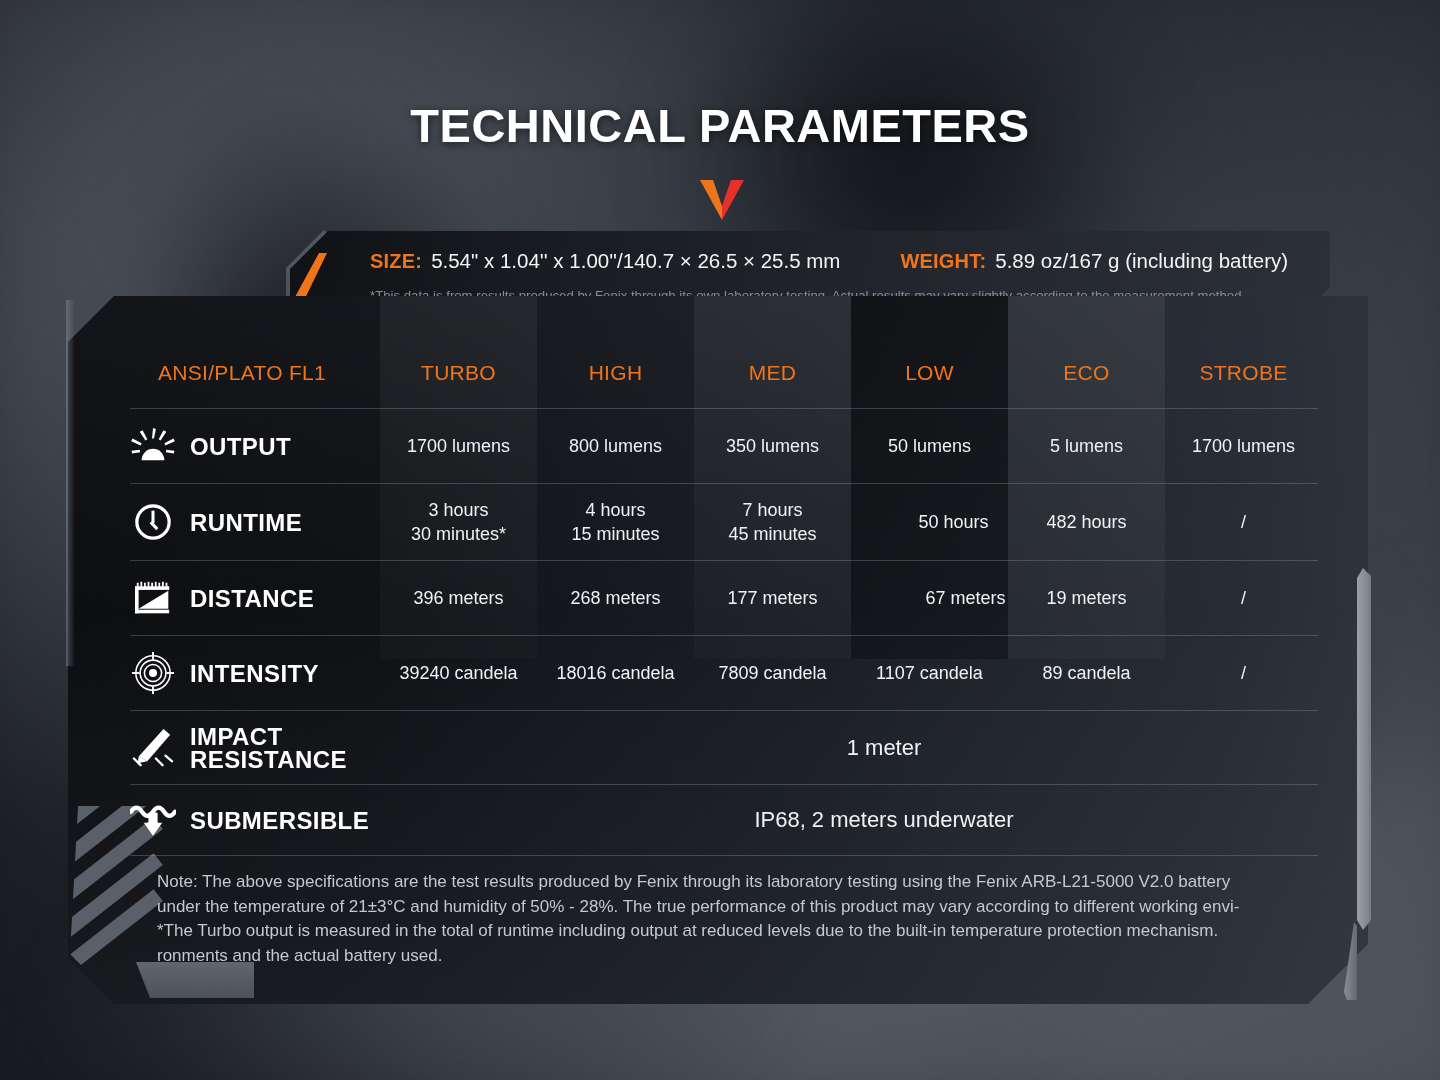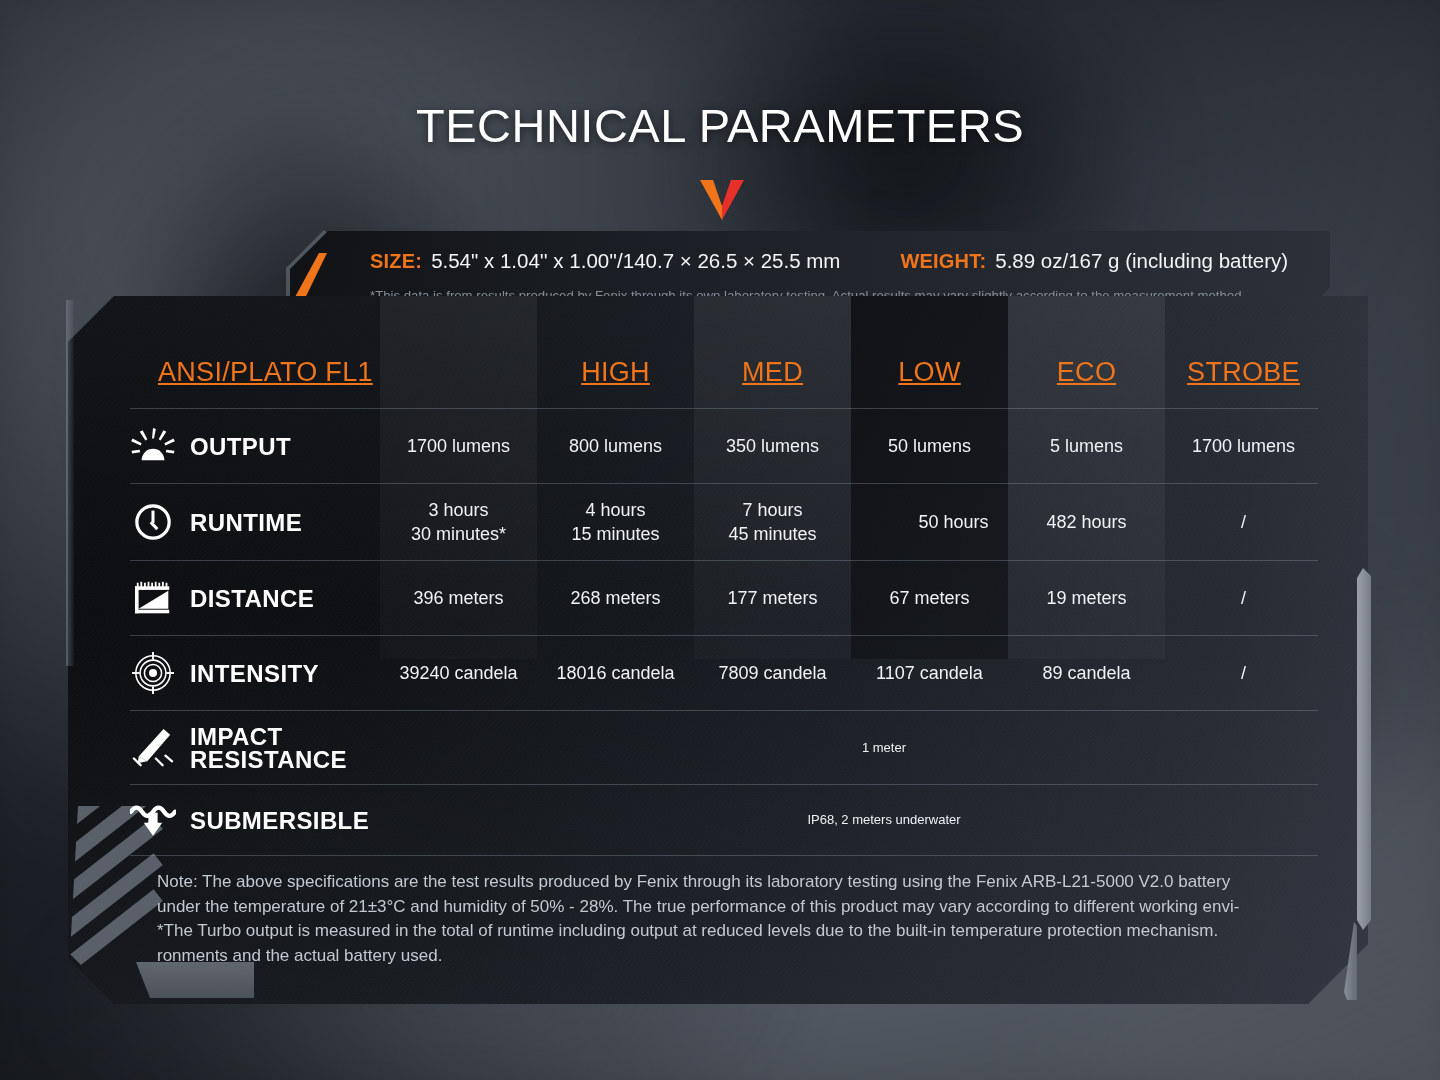--- a/index.html
+++ b/index.html
@@ -31,21 +31,21 @@
       radial-gradient(ellipse 520px 180px at 30% 88%, rgba(120,128,138,.30), rgba(120,128,138,0) 72%);
   }
   #bg .vig{
     position:absolute;inset:0;
     background:radial-gradient(ellipse 110% 95% at 50% 45%, rgba(0,0,0,0) 40%, rgba(0,0,0,.55) 100%);
   }
 
   
   .title-wrap{position:absolute;left:0;top:98px;width:1440px;text-align:center;}
   .title{
-    font-size:47px;font-weight:normal;color:#fff;letter-spacing:.5px;
+    font-size:47px;font-weight:bold;color:#fff;letter-spacing:.5px;
     text-shadow:0 2px 8px rgba(0,0,0,.6);
   }
   .chev{position:absolute;left:700px;top:180px;width:44px;height:40px;}
 
   
   .banner{
     position:absolute;left:290px;top:231px;width:1040px;height:88px;
     background:linear-gradient(100deg,#101215 0%,#191c21 26%,#23262d 62%,#2c3038 100%);
     -webkit-clip-path:polygon(38px 0,1040px 0,1040px 56px,1010px 88px,0 88px,0 38px);
     clip-path:polygon(38px 0,1040px 0,1040px 56px,1010px 88px,0 88px,0 38px);
@@ -106,33 +106,33 @@
     background:linear-gradient(90deg,#878e98,#646a74);
     -webkit-clip-path:polygon(10px 0,13px 4px,13px 78px,3px 78px,0 70px);
     clip-path:polygon(10px 0,13px 4px,13px 78px,3px 78px,0 70px);}
   .edge-left{position:absolute;left:66px;top:300px;width:8px;height:366px;
     background:linear-gradient(90deg,rgba(150,160,172,.40),rgba(150,160,172,.05));}
 
   
   .tbl{position:absolute;left:68px;top:296px;width:1300px;height:708px;}
   .col-stripe{position:absolute;top:0;height:363px;}
   .hcell{position:absolute;top:44px;height:65px;display:flex;align-items:center;justify-content:center;}
-  .hcell span{color:#F0741A;font-size:27px;font-weight:500;letter-spacing:.3px;text-decoration:underline;}
+  .hcell span{color:#F0741A;font-size:21px;font-weight:500;letter-spacing:.3px;}
   .hcell.first{justify-content:flex-start;}
 
   .row{position:absolute;left:0;width:1300px;}
   .rowline{position:absolute;left:62px;width:1188px;height:1px;background:rgba(162,172,184,.30);}
 
   .rowlabel{position:absolute;left:62px;display:flex;align-items:center;gap:14px;height:100%;}
   .rowlabel .txt{color:#fff;font-size:24px;font-weight:bold;letter-spacing:.4px;line-height:23px;}
   .ico{width:46px;height:40px;display:flex;align-items:center;justify-content:center;flex:0 0 46px;}
 
   .cell{position:absolute;display:flex;align-items:center;justify-content:center;
     color:#f0f2f5;font-size:18px;text-align:center;line-height:24px;height:100%;}
-  .cell.wide{font-size:13px;}
+  .cell.wide{font-size:22px;}
 
   
   .note{
     position:absolute;left:157px;top:870px;width:1160px;
     color:#c3c9d1;font-size:17px;line-height:24.5px;
   }
   .noteline{white-space:nowrap;}
 </style>
 </head>
 <body>
@@ -185,20 +185,23 @@
 <div class="tbl">
 
   <div class="col-stripe" style="left:312px;width:157px;background:linear-gradient(180deg,rgba(255,255,255,.055),rgba(255,255,255,.018));"></div>
   <div class="col-stripe" style="left:626px;width:157px;background:linear-gradient(180deg,rgba(255,255,255,.062),rgba(255,255,255,.020));"></div>
   <div class="col-stripe" style="left:783px;width:157px;background:linear-gradient(180deg,rgba(0,0,0,.45),rgba(0,0,0,.30));"></div>
   <div class="col-stripe" style="left:940px;width:157px;background:linear-gradient(180deg,rgba(255,255,255,.070),rgba(255,255,255,.026));"></div>
 
   <div class="hcell first" style="left:90px;width:222px;">
     <span>ANSI/PLATO FL1</span>
   </div>
+  <div class="hcell" style="left:312px;width:157px;">
+      <span>TURBO</span>
+    </div>
   <div class="hcell" style="left:469px;width:157px;">
       <span>HIGH</span>
     </div>
   <div class="hcell" style="left:626px;width:157px;">
       <span>MED</span>
     </div>
   <div class="hcell" style="left:940px;width:157px;">
       <span>ECO</span>
     </div>
   <div class="hcell" style="left:783px;width:157px;">
@@ -276,21 +279,21 @@
           <rect x="2" y="7" width="4" height="30" fill="#fff"></rect>
           <rect x="2" y="33" width="38" height="4" fill="#fff"></rect>
           <polygon points="6,32 39,12 39,32" fill="#fff"></polygon>
         </svg>
       </span>
       <span class="txt">DISTANCE</span>
     </div>
     <div class="cell" style="left:312px;width:157px;">396 meters</div>
     <div class="cell" style="left:469px;width:157px;">268 meters</div>
     <div class="cell" style="left:626px;width:157px;">177 meters</div>
-    <div class="cell" style="left:783px;width:157px;">67 meters</div>
+    <div class="cell" style="left:783px;width:157px;padding-left:36px;">67 meters</div>
     <div class="cell" style="left:940px;width:157px;">19 meters</div>
     <div class="cell" style="left:1097px;width:157px;">/</div>
   </div>
 
   <div class="rowline" style="top:339px"></div>
   <div class="row" style="top:340px;height:74px;">
     <div class="rowlabel">
       <span class="ico">
         <svg viewBox="0 0 44 44" width="42" height="42">
           <g fill="none" stroke="#fff">

